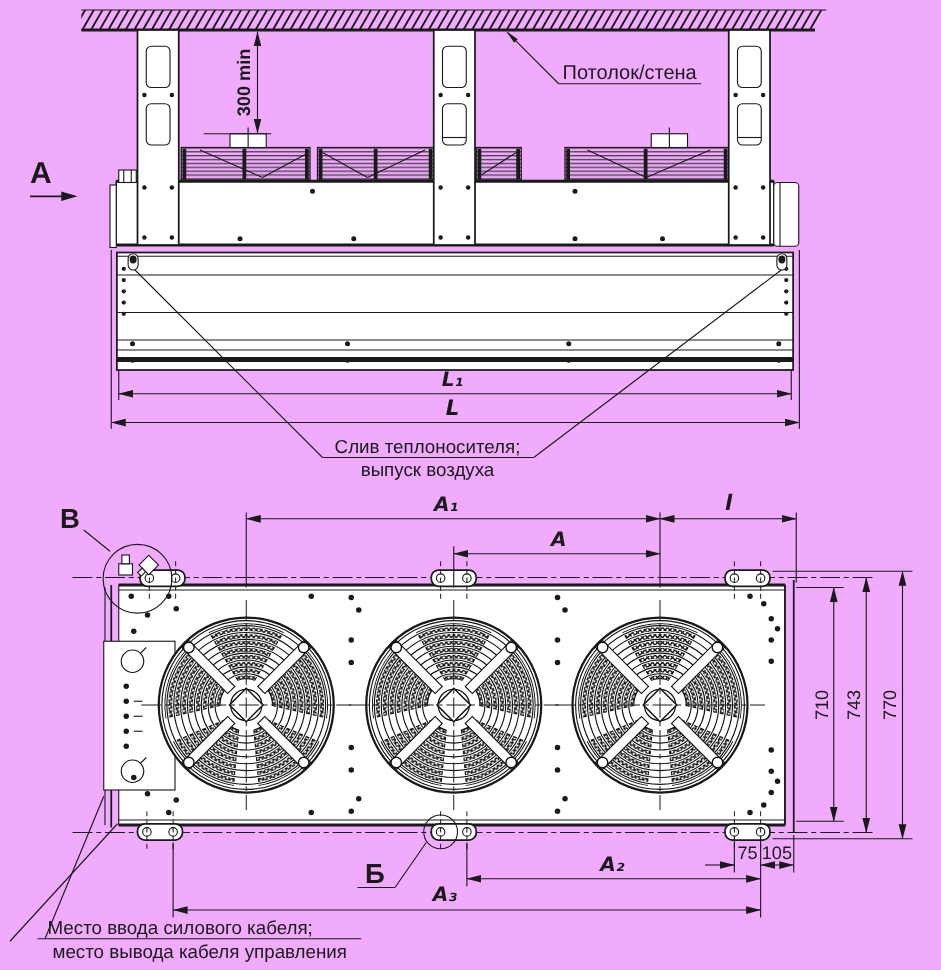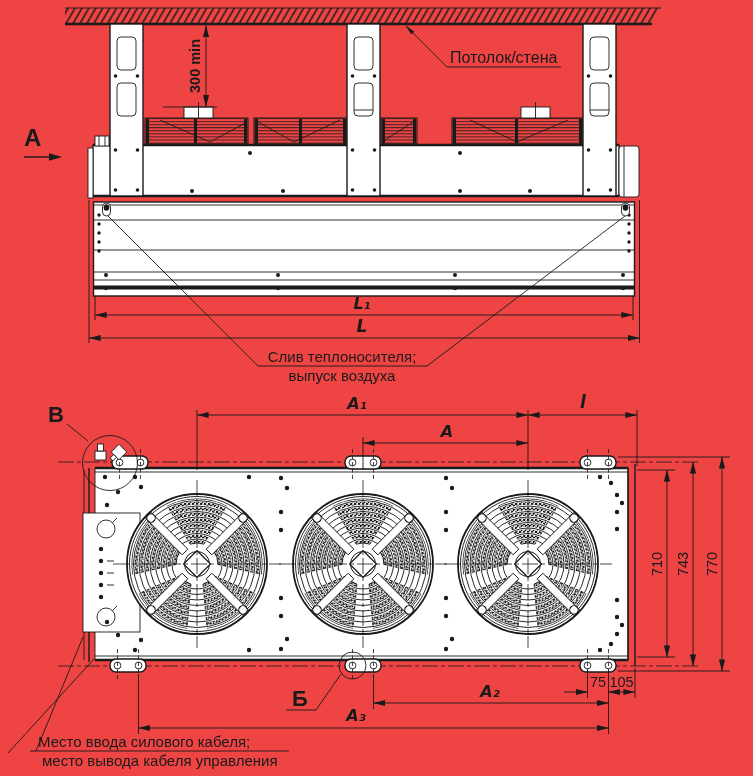--- a/index.html
+++ b/index.html
@@ -1,16 +1,16 @@
 <!DOCTYPE html>
 <html><head>
 <meta charset="utf-8">
 <style>
   html,body{margin:0;padding:0;background:#fff;}
-  .stage{position:relative;width:753px;height:776px;background:#ef4444;overflow:hidden;}
+  .stage{position:relative;width:753px;height:776px;background:#f0abfc;overflow:hidden;}
   svg{display:block;}
   text{fill:#1a1a1a;font-family:"Liberation Sans","DejaVu Sans",sans-serif;}
   .lbl{font-size:15px;}
   .lbl-big{font-size:22px;font-weight:bold;}
   .dimnum{font-size:14.5px;}
   .dimlet{font-size:16px;font-style:italic;font-weight:bold;font-family:"DejaVu Sans",sans-serif;}
   .thin{stroke:#1a1a1a;stroke-width:0.9;fill:none;}
   .med{stroke:#1a1a1a;stroke-width:1.4;fill:none;}
   .thick{stroke:#1a1a1a;stroke-width:2.4;fill:none;}
   .cl{stroke:#1a1a1a;stroke-width:0.8;fill:none;stroke-dasharray:16 3 4 3;}

